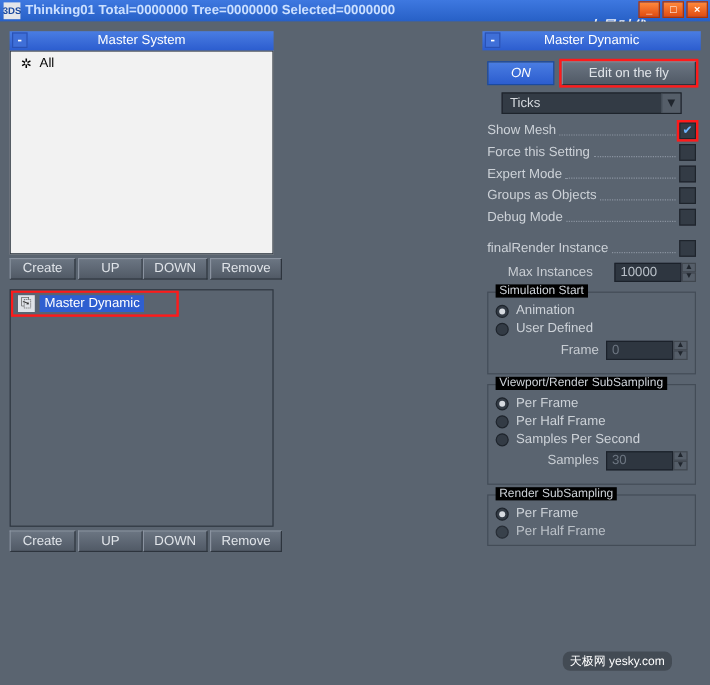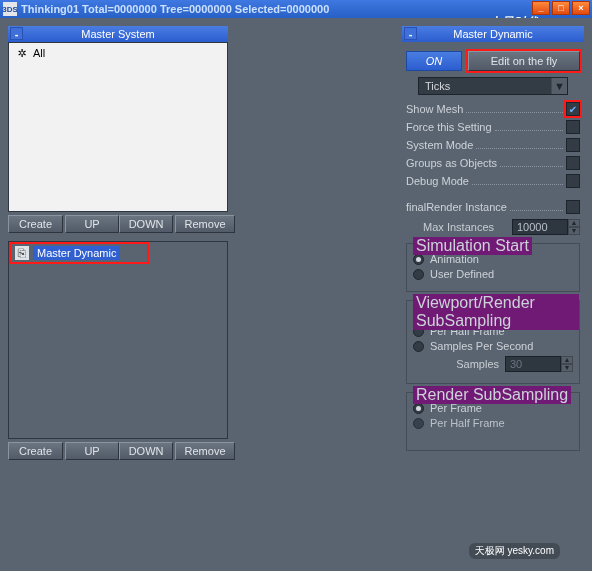--- a/index.html
+++ b/index.html
@@ -38,21 +38,21 @@
   .row { display:flex; align-items:center; margin:3px 0; }
   .on-btn { background:linear-gradient(#4a7de2,#2c5dcf); color:#fff; border:1px solid #1b4aa0; height:20px; width:56px; display:flex; align-items:center; justify-content:center; margin-right:6px;font-style:italic; }
   .fly-btn { flex:1; }
   .dd { height:18px; background:#333b45; border:1px solid #1e242c; color:#d5d9de; display:flex; align-items:center; padding-left:6px; position:relative; }
   .dd .arrow { position:absolute; right:0; top:0; width:16px; height:100%; background:#555e69; border-left:1px solid #434b55; display:flex;align-items:center;justify-content:center; color:#20262e; }
   .opt-row { display:flex; align-items:center; justify-content:space-between; color:#cdd2d8; margin:2px 0; height:16px; }
   .opt-row .dots { flex:1; margin:0 3px; border-bottom:1px dotted #8a93a0; position:relative; top:3px; }
   .chk { width:14px; height:14px; border:1px solid #1e242c; background:#333b45; display:flex; align-items:center; justify-content:center; color:#7fb6ff; font-size:10px; }
   .chk.on::after { content:"✔"; color:#6fb4ff; }
   .group { border:1px solid #434c57; margin-top:8px; padding:6px 6px 8px 6px; position:relative; }
-  .group .legend { position:absolute; top:-7px; left:6px; background:#701a75; padding:0 3px; color:#cdd2d8; font-size:16px; }
+  .group .legend { position:absolute; top:-7px; left:6px; background:#000000; padding:0 3px; color:#cdd2d8; font-size:10px; }
   .radio-row { display:flex; align-items:center; gap:6px; margin:3px 0; color:#cdd2d8; }
   .radio { width:11px; height:11px; border-radius:50%; border:1px solid #1e242c; background:#333b45; display:flex;align-items:center;justify-content:center; }
   .radio.on::after { content:""; width:5px; height:5px; border-radius:50%; background:#d6dae0; }
   .spin { display:flex; align-items:center; }
   .spin input { width:56px; height:16px; background:#2e3640; border:1px solid #1b212a; color:#b9c0c8; padding-left:4px; }
   .spin input:disabled { color:#6c7580; }
   .spin .arrows { width:12px; display:flex; flex-direction:column; }
   .spin .arrows div { height:8px; background:#555e69; border:1px solid #40474f; font-size:7px; line-height:6px; text-align:center; color:#20262e; }
 
   .wm-bottom { position:absolute; right:32px; bottom:12px; text-align:center; color:#fff; pointer-events:none; }
@@ -139,21 +139,21 @@
             <span>Show Mesh</span>
             <span class="dots"></span>
             <span class="chk on red-box"></span>
           </div>
           <div class="opt-row">
             <span>Force this Setting</span>
             <span class="dots"></span>
             <span class="chk"></span>
           </div>
           <div class="opt-row">
-            <span>System Mode</span>
+            <span>Expert Mode</span>
             <span class="dots"></span>
             <span class="chk"></span>
           </div>
           <div class="opt-row">
             <span>Groups as Objects</span>
             <span class="dots"></span>
             <span class="chk"></span>
           </div>
           <div class="opt-row">
             <span>Debug Mode</span>
@@ -182,20 +182,30 @@
       <div class="group">
         <div class="legend">Simulation Start</div>
         <div class="radio-row">
             <span class="radio on"></span>
             <span>Animation</span>
           </div>
         <div class="radio-row">
             <span class="radio"></span>
             <span>User Defined</span>
           </div>
+        <div class="row" style="justify-content:flex-end;gap:6px;margin-top:4px">
+          <span>Frame</span>
+          <div class="spin">
+            <input disabled="" value="0" style="">
+            <div class="arrows">
+                <div>▲</div>
+                <div>▼</div>
+              </div>
+          </div>
+        </div>
       </div>
 
       <div class="group">
         <div class="legend">Viewport/Render SubSampling</div>
         <div class="radio-row">
             <span class="radio on"></span>
             <span>Per Frame</span>
           </div>
         <div class="radio-row">
             <span class="radio"></span>
@@ -210,21 +220,21 @@
           <div class="spin">
             <input disabled="" value="30" style="">
             <div class="arrows">
                 <div>▲</div>
                 <div>▼</div>
               </div>
           </div>
         </div>
       </div>
 
-      <div class="group" style="padding-bottom:18px">
+      <div class="group" style="padding-bottom:2px">
         <div class="legend">Render SubSampling</div>
         <div class="radio-row">
             <span class="radio on"></span>
             <span>Per Frame</span>
           </div>
         <div class="radio-row" style="opacity:.85">
             <span class="radio"></span>
             <span>Per Half Frame</span>
           </div>
       </div>

